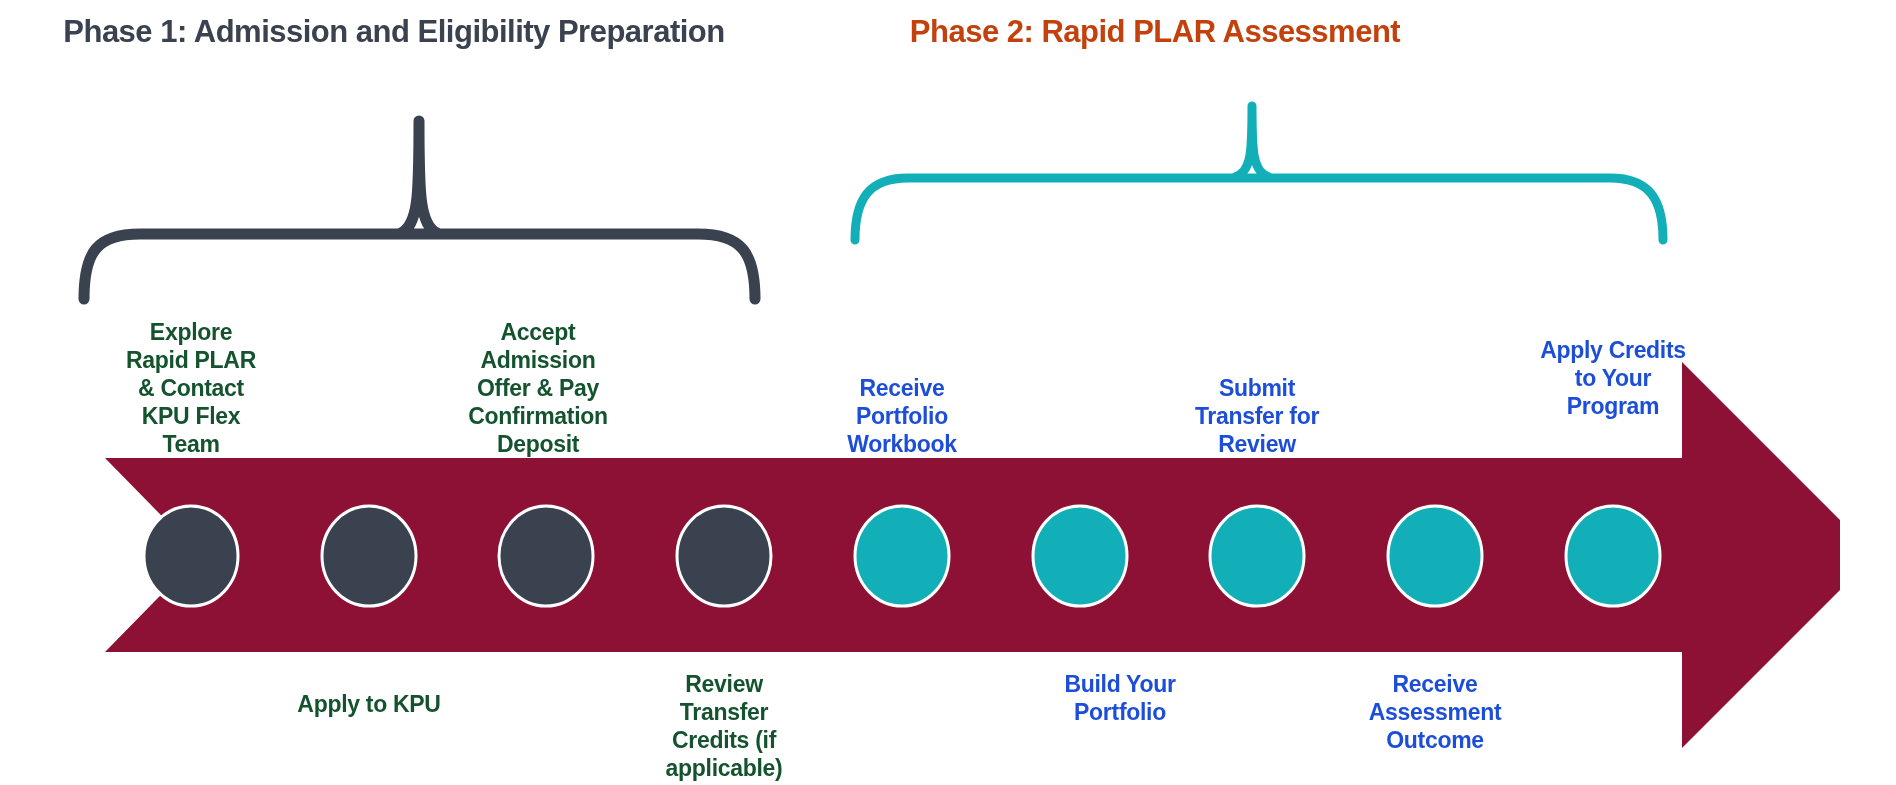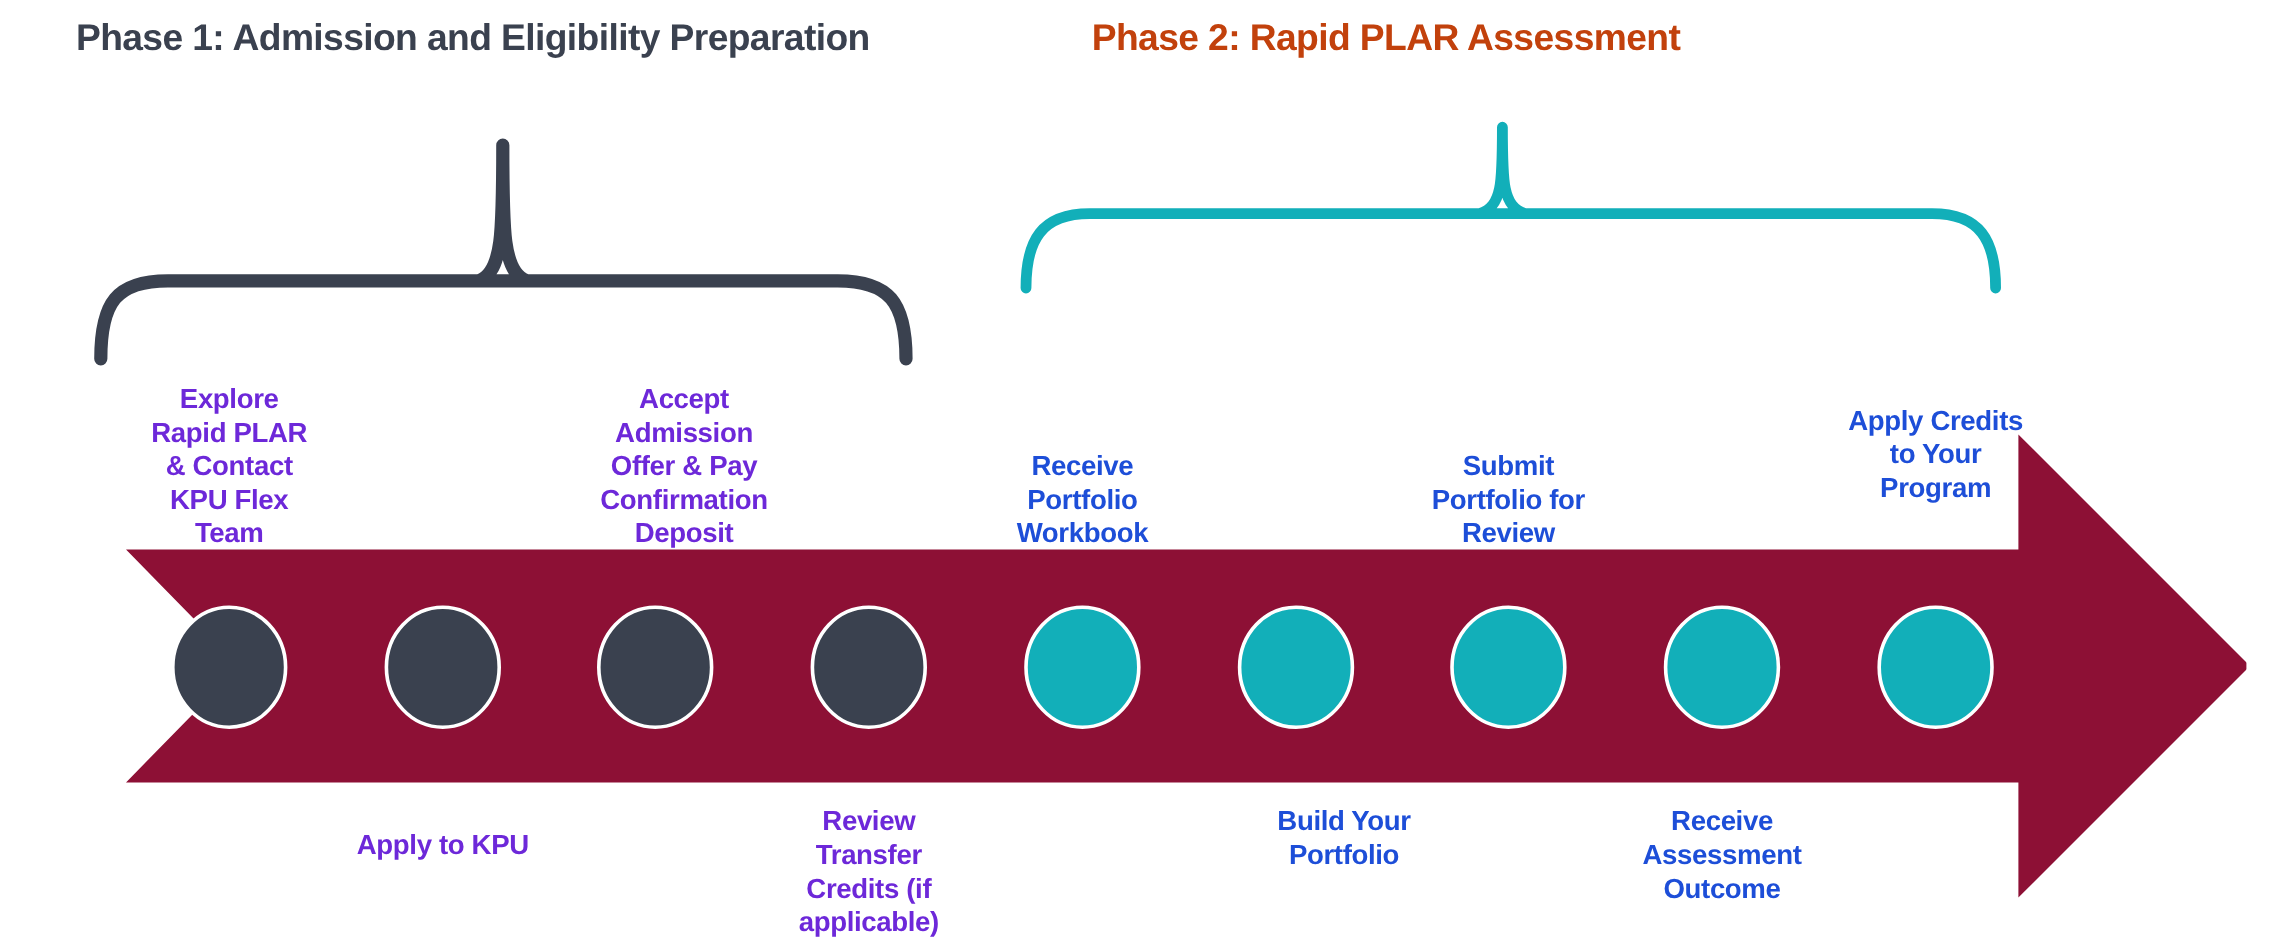--- a/index.html
+++ b/index.html
@@ -3,21 +3,20 @@
 <meta charset="utf-8">
 <style>
   html, body { margin: 0; padding: 0; background: #ffffff; }
   .canvas {
     position: relative;
     width: 1840px;
     height: 785px;
     background: #ffffff;
     font-family: "Liberation Sans", sans-serif;
     overflow: hidden;
-    padding-left: 32px;
   }
   .diagram-svg {
     position: absolute;
     left: 0; top: 0;
     width: 1896px; height: 785px;
   }
   .phase-title {
     position: absolute;
     top: 14px;
     width: 700px;
@@ -32,26 +31,26 @@
   .step-label {
     position: absolute;
     width: 220px;
     text-align: center;
     font-size: 23px;
     font-weight: bold;
     line-height: 28px;
     letter-spacing: -0.3px;
     white-space: pre-line;
   }
-  .dark { color: #6d28d9; }
+  .dark { color: #14532d; }
   .teal { color: #1d4ed8; }
   
   .pos-s1 { left:  81px; top: 318px; }
   .pos-s2 { left: 259px; top: 690px; }
-  .pos-s3 { left: 460px; top: 318px; }
+  .pos-s3 { left: 428px; top: 318px; }
   .pos-s4 { left: 614px; top: 670px; }
   .pos-s5 { left: 792px; top: 374px; }
   .pos-s6 { left: 1010px; top: 670px; }
   .pos-s7 { left: 1147px; top: 374px; }
   .pos-s8 { left: 1325px; top: 670px; }
   .pos-s9 { left: 1503px; top: 336px; }
 </style>
 </head>
 <body>
 
@@ -94,21 +93,21 @@
   <div class="step-label dark pos-s4">Review
 Transfer
 Credits (if
 applicable)</div>
   <div class="step-label teal pos-s5">Receive
 Portfolio
 Workbook</div>
   <div class="step-label teal pos-s6">Build Your
 Portfolio</div>
   <div class="step-label teal pos-s7">Submit
-Portfolio for
+Transfer for
 Review</div>
   <div class="step-label teal pos-s8">Receive
 Assessment
 Outcome</div>
   <div class="step-label teal pos-s9">Apply Credits
 to Your
 Program</div>
 
 </div>
 

